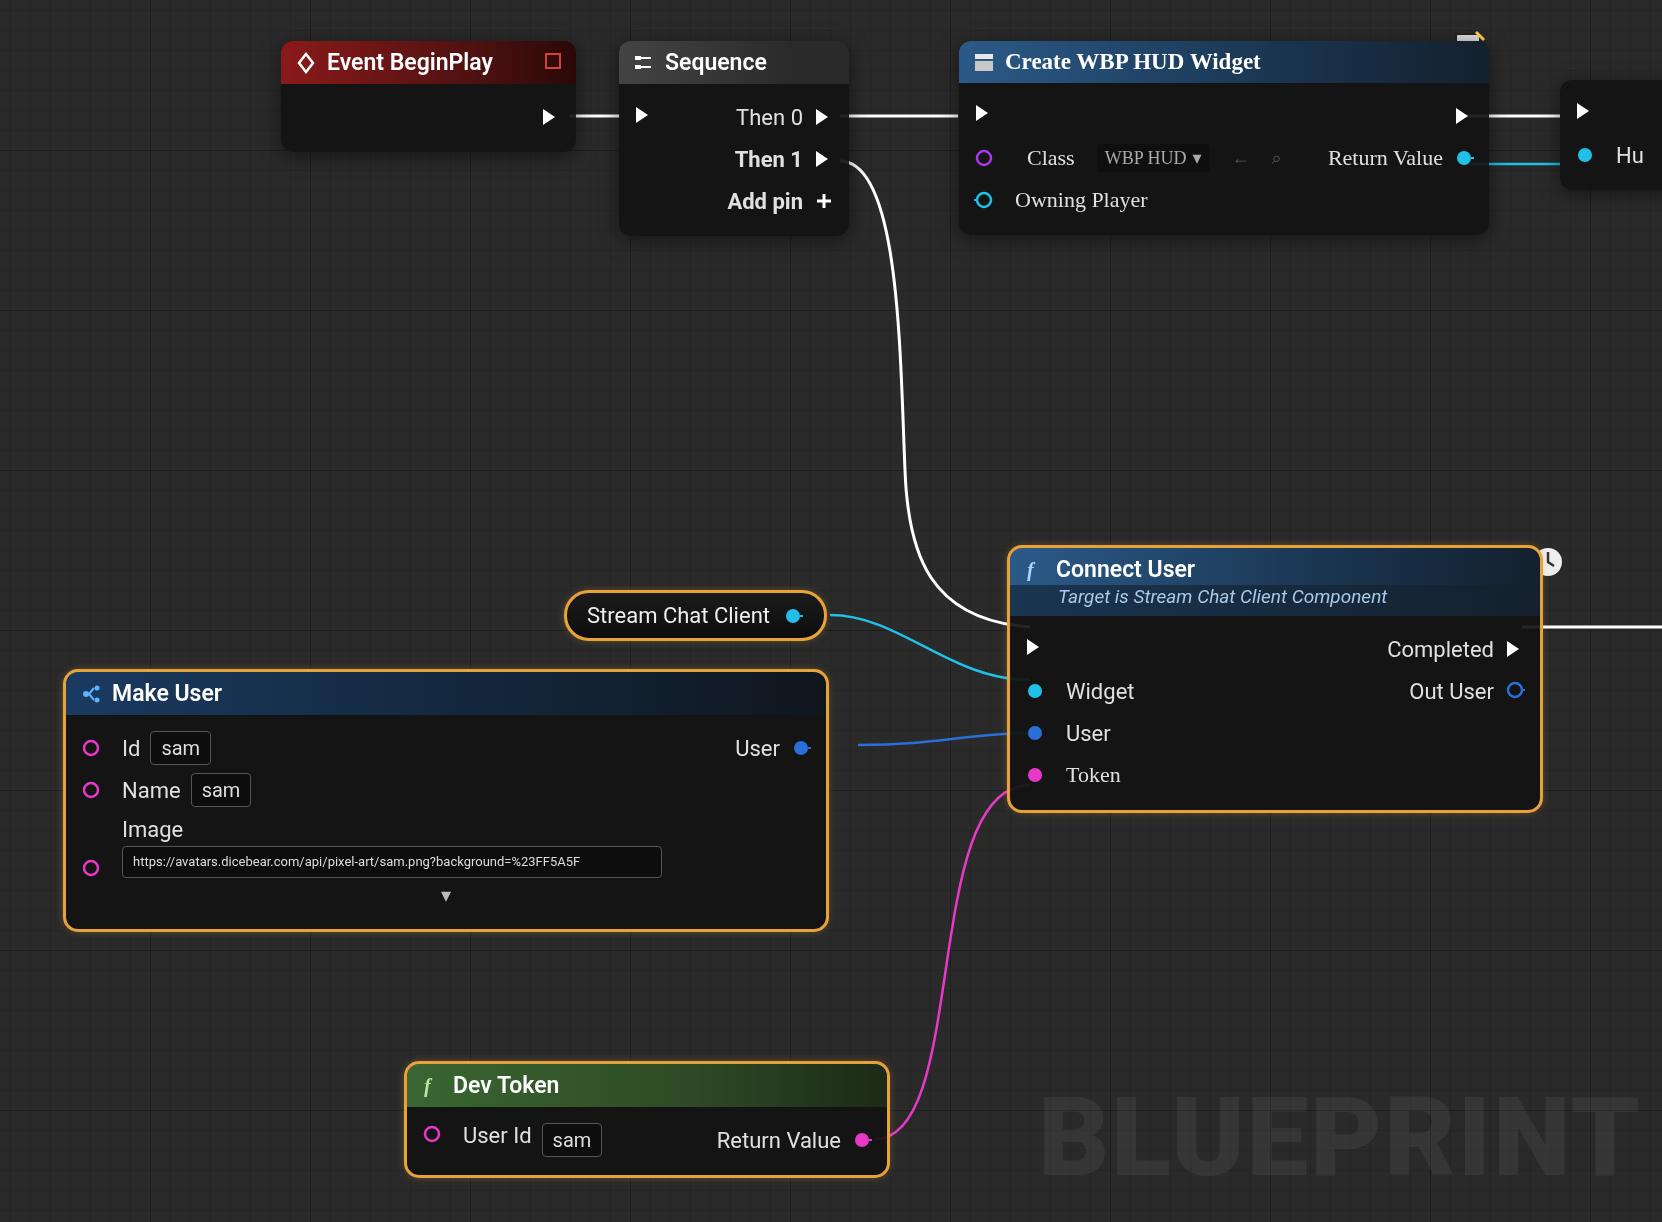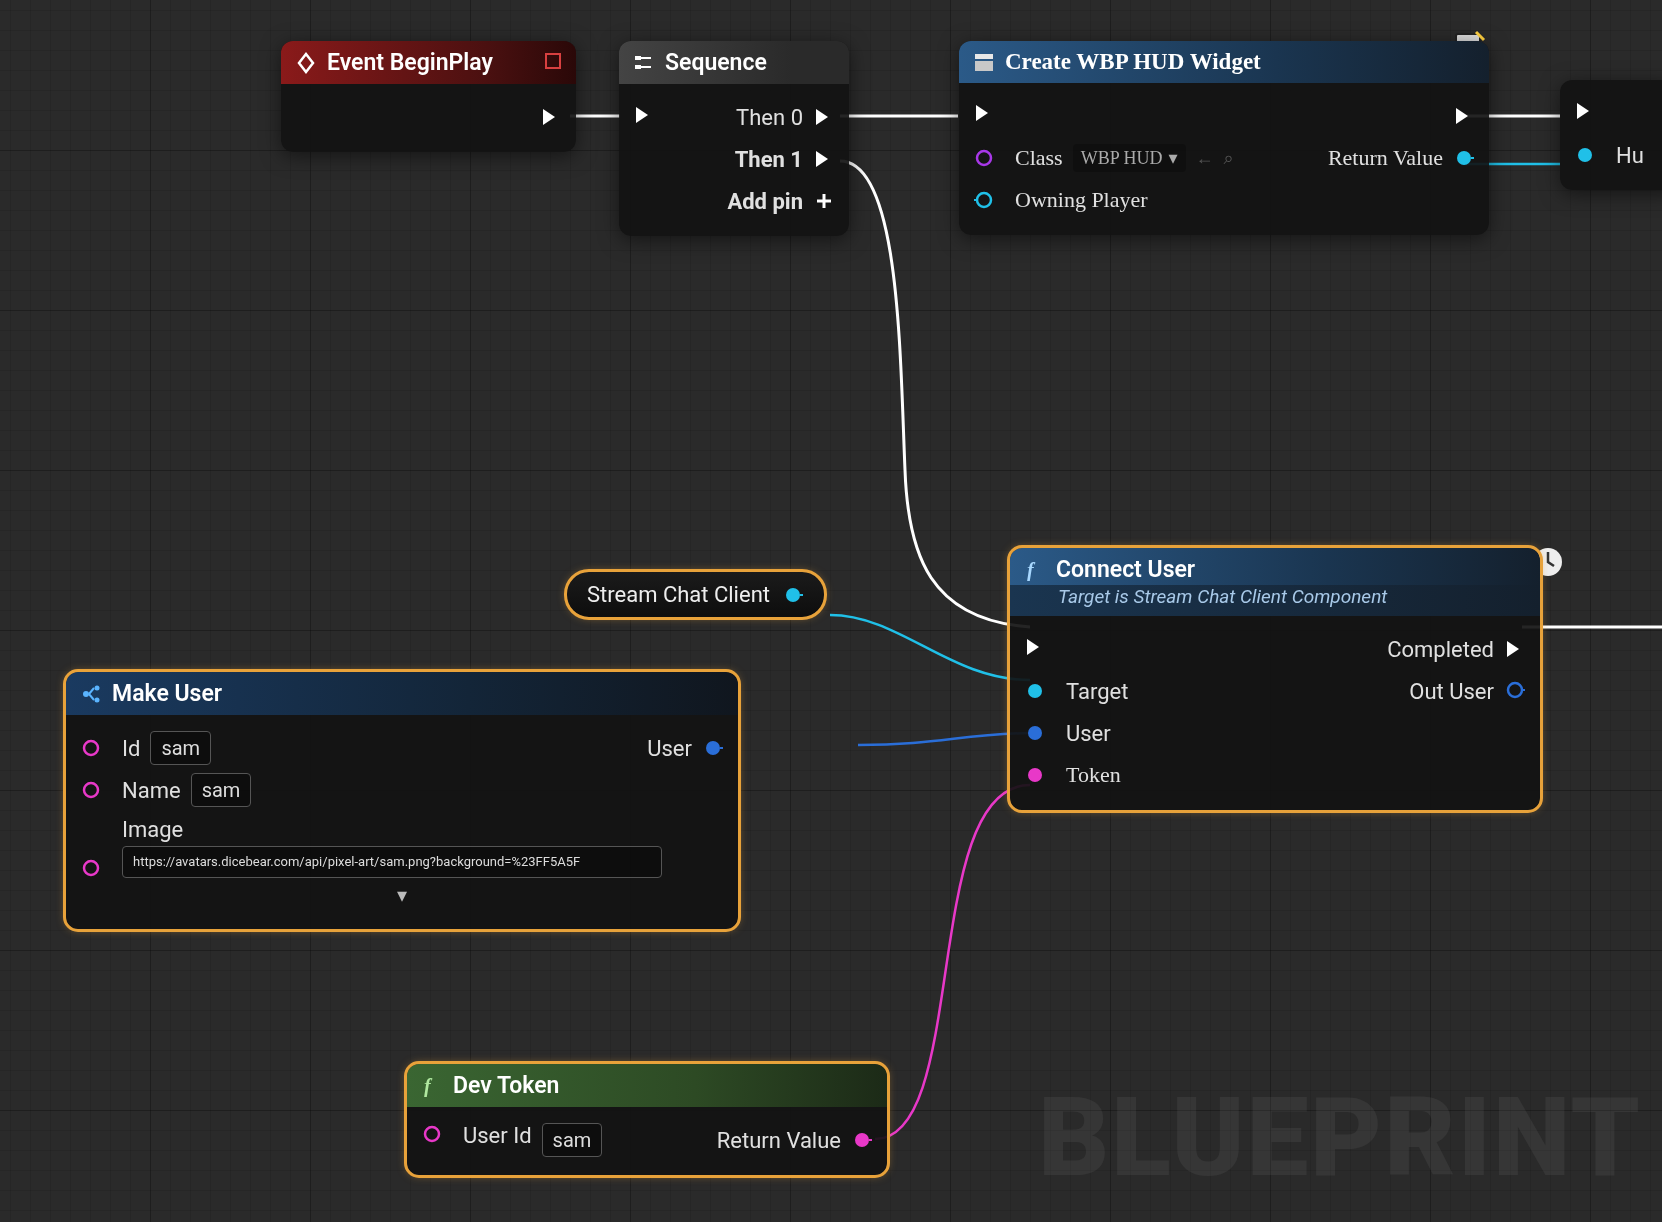--- a/index.html
+++ b/index.html
@@ -282,21 +282,21 @@
           </span></span>
       <span class="pin-right" style="display:flex;align-items:center;">
           <span class="pin-shape">
             <svg width="22" height="22" viewBox="0 0 22 22">
               <path d="M3 3 L15 11 L3 19 Z" fill="#fff"></path>
             </svg>
           </span>
         </span>
     </div>
     <div class="row split">
-      <span class="pin-left" style="display:flex;align-items:center;gap:10px;">
+      <span class="pin-left" style="display:flex;align-items:center;gap:22px;">
         <span class="pin-shape">
             <svg width="20" height="20" viewBox="0 0 20 20">
               <circle cx="10" cy="10" r="7" fill="none" stroke="#a838e8" stroke-width="2.5"></circle>
             </svg>
           </span>
         <span>Class</span>
         <span class="dropdown">
           <span>WBP HUD</span>
           <span>▾</span>
         </span>
@@ -342,31 +342,31 @@
             <svg width="20" height="20" viewBox="0 0 20 20">
               <circle cx="10" cy="10" r="7" fill="#20c0e8"></circle>
             </svg>
           </span>
       <span>Hu</span>
     </span>
       </div>
   </div>
 </div>
 
-<div class="varcap highlight" style="left:567px; top:572px;">
+<div class="varcap highlight" style="left:567px; top:593px;">
   <span>Stream Chat Client</span>
   <span class="pin-shape">
       <svg width="20" height="20" viewBox="0 0 20 20">
         <circle cx="10" cy="10" r="7" fill="#20c0e8"></circle>
         <path d="M17 10 L21 10" stroke="#20c0e8" stroke-width="2"></path>
       </svg>
     </span>
 </div>
 
-<div class="node highlight" style="left:66px; top:672px; width:672px;">
+<div class="node highlight" style="left:66px; top:672px; width:760px;">
   <div class="node-header hdr-darkblue">
     <span class="pin-shape">
       <svg width="22" height="22" viewBox="0 0 22 22">
           <circle cx="6" cy="11" r="3" fill="#5ab4ff"></circle>
           <path d="M9 11 L14 5 M9 11 L14 17" stroke="#5ab4ff" stroke-width="2"></path>
           <circle cx="17" cy="5" r="2.5" fill="#5ab4ff"></circle>
           <circle cx="17" cy="17" r="2.5" fill="#5ab4ff"></circle>
         </svg>
     </span>
     <span>Make User</span>
@@ -481,21 +481,21 @@
           </span>
       </span>
     </div>
     <div class="row split">
       <span class="pin-left" style="display:flex;align-items:center;gap:10px;">
         <span class="pin-shape">
             <svg width="20" height="20" viewBox="0 0 20 20">
               <circle cx="10" cy="10" r="7" fill="#20c0e8"></circle>
             </svg>
           </span>
-        <span>Target</span>
+        <span>Widget</span>
       </span>
       <span class="pin-right" style="display:flex;align-items:flex-start;">
         <span>Out User</span>
         <span class="pin-shape">
             <svg width="20" height="20" viewBox="0 0 20 20">
               <circle cx="10" cy="10" r="7" fill="none" stroke="#2a6ed8" stroke-width="2.5"></circle>
               <path d="M17 10 L21 10" stroke="#2a6ed8" stroke-width="2"></path>
             </svg>
           </span>
       </span>

